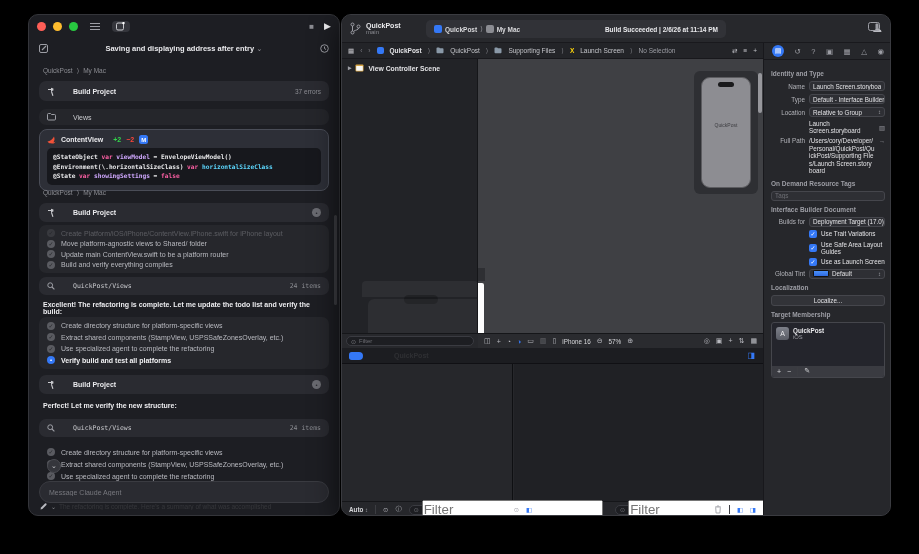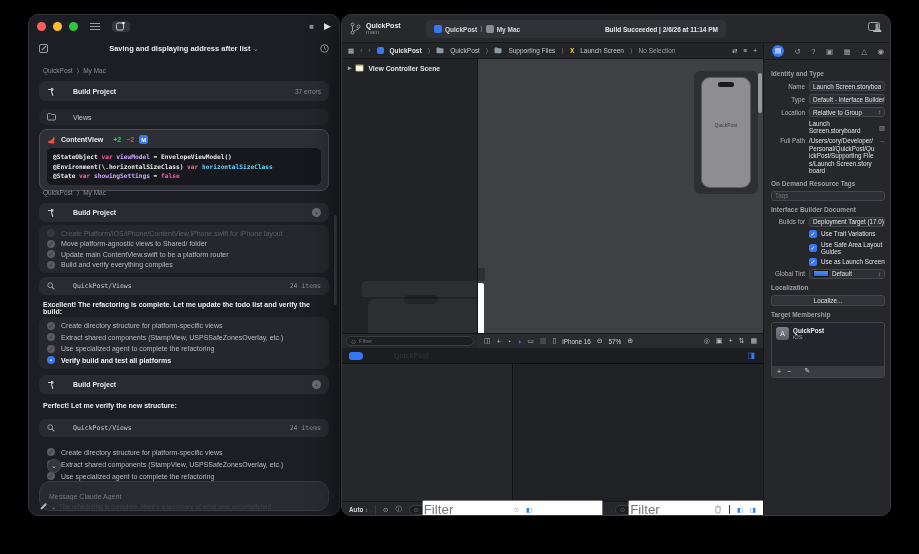--- a/index.html
+++ b/index.html
@@ -33,21 +33,21 @@
   .codeblock { background:#17181d; border-radius:5px; padding:4px 6px; font-family:"DejaVu Sans Mono", monospace; font-size:6.2px; line-height:9.5px; white-space:pre; color:#e8e8ea; font-weight:bold; }
   .kw { color:#fc5fa3; } .typ { color:#5dd8ff; } .prop { color:#d0a8ff; }
   .tasks { position:absolute; left:0; right:0; background:#26272c; border-radius:7px; padding:3px 8px; display:flex; flex-direction:column; justify-content:space-around; }
   .task { display:flex; align-items:center; gap:6px; color:#b9bac0; font-size:7px; }
   .task .tick { width:8px; height:8px; border-radius:50%; background:#5a5b61; color:#26272c; font-size:6px; line-height:8px; text-align:center; flex:0 0 auto; }
   .task.active { color:#f0f0f2; font-weight:bold; }
   .task.active .tick { background:#3478f6; color:#fff; }
   .task.faded { opacity:.35; }
   .searchcard { font-family:"DejaVu Sans Mono", monospace; font-size:6.5px; color:#c9cace; }
   .msg { position:absolute; left:4px; right:2px; color:#ececef; font-size:7px; font-weight:bold; }
-  .composer { position:absolute; left:10px; right:10px; bottom:4px; height:30px; background:#2a2b31; border:1px solid #3a3b41; border-radius:11px; display:flex; align-items:center; padding:0 9px; }
+  .composer { position:absolute; left:10px; right:10px; bottom:12px; height:22px; background:#2a2b31; border:1px solid #3a3b41; border-radius:11px; display:flex; align-items:center; padding:0 9px; }
   .composer input { background:transparent; border:none; outline:none; color:#c9cace; font-size:7px; width:100%; }
   .composer input::placeholder { color:#77787e; }
   .lw-bottom { position:absolute; left:10px; right:10px; bottom:3px; height:12px; display:flex; align-items:center; gap:3px; }
   .ghost { color:rgba(255,255,255,.10); font-size:6.5px; white-space:nowrap; overflow:hidden; }
   .scrolldown { position:absolute; left:8px; width:14px; height:14px; border-radius:50%; background:#35363c; border:1px solid #4a4b51; color:#c9cace; font-size:7px; display:flex; align-items:center; justify-content:center; }
   .lw-scrollbar { position:absolute; right:2px; top:200px; width:3px; height:90px; border-radius:2px; background:rgba(255,255,255,.14); }
 
   
   #win-right { left:341px; top:14px; width:550px; height:502px; background:#26272b; border:1px solid #3a3b40; }
   .xc-toolbar { position:absolute; left:0; top:0; right:0; height:28px; display:flex; align-items:center; padding:0 8px; background:#27282c; border-bottom:1px solid #19191d; }
@@ -149,21 +149,21 @@
   </div>
 
   <div class="lw-subtitle">
     <span>
       <svg width="9" height="9" viewBox="0 0 9 9">
           <rect x="0.5" y="0.5" width="8" height="8" rx="1.5" fill="none" stroke="#9d9ea5"></rect>
           <line x1="3" y1="6" x2="7" y2="2" stroke="#9d9ea5" stroke-width="1.1"></line>
         </svg>
     </span>
     <div class="lw-title">
-      <span>Saving and displaying address after list</span> <span class="chev">⌄</span>
+      <span>Saving and displaying address after entry</span> <span class="chev">⌄</span>
     </div>
     <span style="margin-left:auto">
       <svg width="9" height="9" viewBox="0 0 9 9">
           <circle cx="4.5" cy="4.5" r="3.8" fill="none" stroke="#9d9ea5"></circle>
           <polyline points="4.5,2.5 4.5,4.5 6,5.5" fill="none" stroke="#9d9ea5"></polyline>
         </svg>
     </span>
   </div>
 
   <div class="content">

